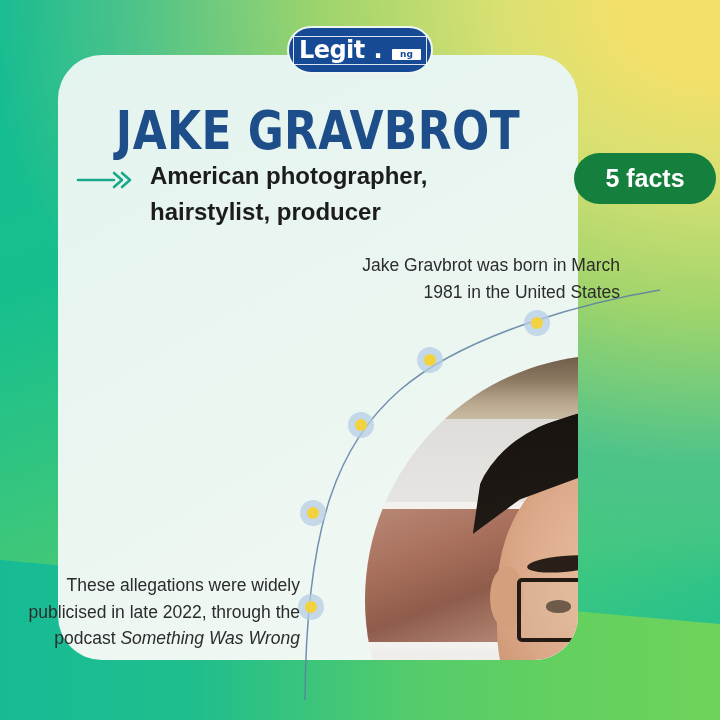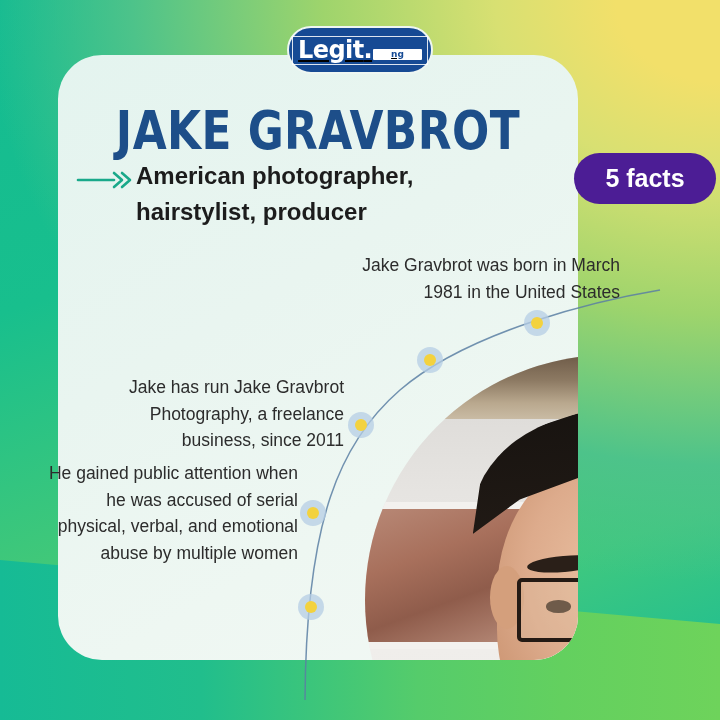--- a/index.html
+++ b/index.html
@@ -32,56 +32,56 @@
     position:absolute; left:50%; top:26px; transform:translateX(-50%);
     width:146px; height:48px; border-radius:24px;
     background:#164a94;
     border:2.5px solid #eef6f2;
     display:flex; align-items:center; justify-content:center;
     z-index:40;
   }
   .logo-inner {
     border:1.6px solid rgba(255,255,255,.85);
     padding:1px 5px 2px 5px;
-    display:flex; align-items:flex-end; gap:0px;text-decoration:underline;
+    display:flex; align-items:flex-end; gap:9px;
   }
   .logo-word {
     color:#ffffff; font-size:24px; font-weight:bold; letter-spacing:-0.6px;
     line-height:1; font-family:"DejaVu Sans", sans-serif;
   }
   .logo-tld {
     color:#164a94; background:#ffffff; font-size:9px; font-weight:bold;
-    line-height:1; padding:1px 18px; margin-left:1px; margin-bottom:2px;
+    line-height:1; padding:1px 8px; margin-left:1px; margin-bottom:2px;
     border-radius:1px; font-family:"DejaVu Sans", sans-serif;
   }
 
   
   .title {
     position:absolute; left:0; right:0; top:45px; text-align:center;
     color:#1d4e89; font-size:53px; font-weight:bold;
     font-family:"Liberation Sans Narrow","DejaVu Sans Condensed","Liberation Sans", sans-serif;
     letter-spacing:0.5px; transform:scaleX(0.92); transform-origin:center;
     z-index:20;
   }
 
   
   .subtitle-row {
     position:absolute; left:18px; top:103px; right:40px;
-    display:flex; align-items:flex-start; z-index:20;
+    display:flex; align-items:flex-start; gap:14px; z-index:20;
   }
   .arrow-ic { margin-top:12px; flex:0 0 auto; }
   .subtitle-text {
     color:#1c1c1c; font-size:24px; font-weight:bold; line-height:1.52;
     max-width:330px;
   }
 
   
   .facts-badge {
     position:absolute; left:574px; top:153px; width:142px; height:51px;
-    background:#4c1d95; border-radius:26px;
+    background:#15803d; border-radius:26px;
     display:flex; align-items:center; justify-content:center;
     color:#ffffff; font-size:25px; font-weight:bold; z-index:45;
   }
 
   
   .photo-wrap {
     position:absolute; left:365px; top:355px; width:490px; height:490px;
     border-radius:50%; overflow:hidden; z-index:15;
   }
   .photo { position:absolute; inset:0; }
@@ -183,22 +183,21 @@
       <circle cx="361" cy="425" r="6" fill="#f3d23f"></circle>
       <circle cx="313" cy="513" r="13" fill="#b6cde4" opacity="0.75"></circle>
       <circle cx="313" cy="513" r="6" fill="#f3d23f"></circle>
       <circle cx="311" cy="607" r="13" fill="#b6cde4" opacity="0.75"></circle>
       <circle cx="311" cy="607" r="6" fill="#f3d23f"></circle>
     </g>
 </svg>
 
 <div class="facts">
   <div class="fact f1">Jake Gravbrot was born in March 1981 in the United States</div>
-  <div class="fact f3">Jake has run Jake Gravbrot Photography, a freelance business, since 2011</div>
-  <div class="fact f4">He gained public attention when he was accused of serial physical, verbal, and emotional abuse by multiple women</div>
+  <div class="fact f5"><span>These allegations were widely publicised in late 2022, through the podcast </span><i>Something Was Wrong</i></div>
 </div>
 
 <div class="facts-badge">
   <span>5 facts</span>
 </div>
 
 <div class="logo-badge">
   <div class="logo-inner">
     <span class="logo-word">Legit</span>
     <span class="logo-word">.</span>

